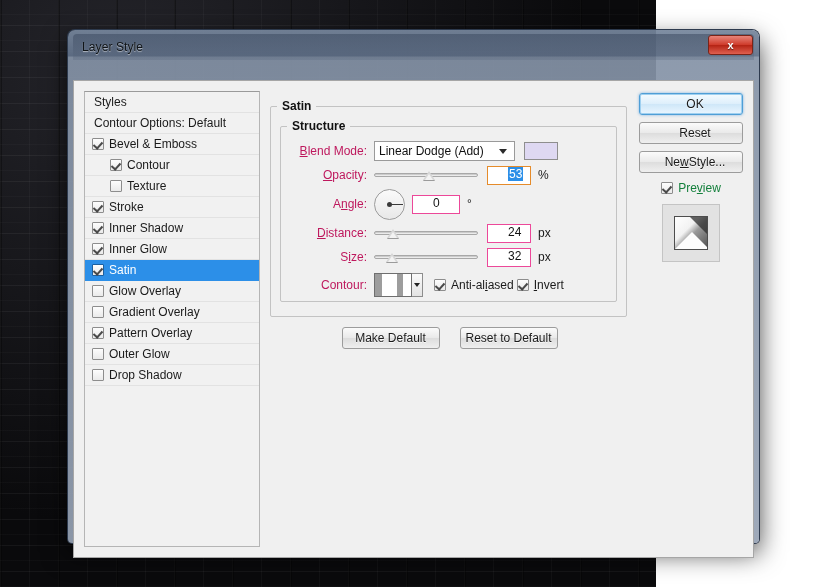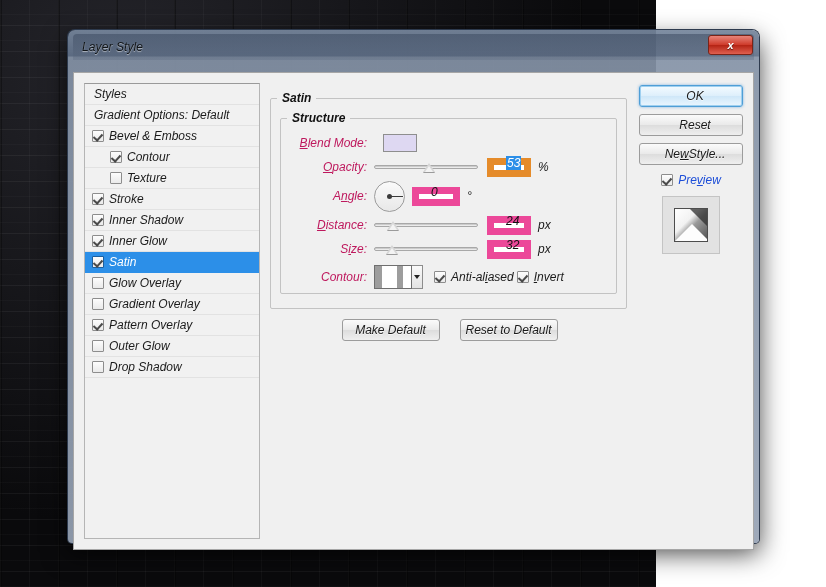--- a/index.html
+++ b/index.html
@@ -26,21 +26,20 @@
       58px 26px,
       58px 26px,
       100% 100%,
       100% 100%;
     background-position:
       0 0,
       0 0,
       29px 13px,
       0 0,
       0 0;
-    font-style: italic;
   }
   #desktop::after {
     content: "";
     position: absolute; inset: 0;
     background-image:
       repeating-linear-gradient(0deg, rgba(255,255,255,0.022) 0 1px, transparent 1px 26px),
       repeating-linear-gradient(90deg, rgba(0,0,0,0.35) 0 2px, transparent 2px 58px);
     pointer-events: none;
   }
 
@@ -80,21 +79,21 @@
     background: linear-gradient(180deg, #e8847a 0%, #cf3c2c 48%, #b52415 52%, #e06050 100%);
     display: flex; align-items: center; justify-content: center;
     color: #fff; font-size: 11px; font-weight: bold;
     text-shadow: 0 1px 1px rgba(0,0,0,0.6);
     cursor: pointer;
   }
 
   
   #client {
     height: 478px;
-    margin-top: 12px;
+    margin-top: 20px;
     background: #f0f0f0;
     border: 1px solid #a6a6a6;
     position: relative;
     display: flex;
     padding: 10px;
     gap: 0;
   }
 
   
   #styles-panel {
@@ -158,21 +157,21 @@
     text-shadow: 0 1px 0 rgba(255,255,255,0.7);
   }
   #side-panel .btn { width: 100%; margin-bottom: 7px; padding-left: 8px; }
   #ok-btn {
     border-color: #4f9ed6;
     box-shadow: 0 0 0 1px #9fd0f0 inset, 0 0 3px rgba(70,150,220,0.65);
     background: linear-gradient(180deg, #f4fbff 0%, #deeffb 48%, #cfe7f8 52%, #eaf6ff 100%);
   }
   #preview-row {
     display: flex; align-items: center; gap: 5px;
-    font-size: 12px; color: #1d4ed8;
+    font-size: 12px; color: #15803d;
     margin: 1px 0 9px 0;
     align-self: center;
     cursor: pointer;
   }
   #thumb-box {
     width: 58px; height: 58px;
     background: #e2e2e2;
     border: 1px solid #c4c4c4;
     display: flex; align-items: center; justify-content: center;
   }
@@ -280,26 +279,26 @@
   .slider .thumb::after {
     content: "";
     position: absolute; left: -4px; top: 3px;
     border-left: 4px solid transparent;
     border-right: 4px solid transparent;
     border-bottom: 6px solid #f3f3f3;
   }
 
   .numbox {
     width: 44px; height: 19px;
-    border: 7px solid #ec4899;
+    border: 1px solid #ec4899;
     background: #ffffff;
     margin-left: 9px;
     font-size: 12px; color: #111;
-    display: flex; align-items: flex-end;
-    padding-left: 12px;
+    display: flex; align-items: flex-start;
+    padding-left: 20px;
     cursor: text;
   }
   .numbox.selected { border-color: #e58b2a; }
   .numbox.selected .val {
     background: #2c8fe8; color: #ffffff;
     padding: 0 1px;
   }
   .unit { font-size: 12px; color: #1a1a1a; margin-left: 7px; }
 
   #angle-dial {
@@ -382,21 +381,21 @@
       </div>
     </div>
 
     <div id="client">
 
       <div id="styles-panel">
         <div class="style-row header">
           <span>Styles</span>
         </div>
         <div class="style-row header">
-          <span>Gradient Options: Default</span>
+          <span>Contour Options: Default</span>
         </div>
 
         <div class="style-row">
           <span class="cbx checked"></span>
           <span class="lbl">Bevel &amp; Emboss</span>
         </div>
         <div class="style-row indent">
           <span class="cbx checked"></span>
           <span class="lbl">Contour</span>
         </div>
@@ -445,20 +444,24 @@
       <div id="main-panel">
 
         <fieldset class="grp" id="satin-group">
           <legend>Satin</legend>
 
           <fieldset class="grp" id="structure-group">
             <legend>Structure</legend>
 
             <div class="field-row">
               <span class="field-label"><u>B</u>lend Mode:</span>
+              <div class="combo-fake">
+                <span>Linear Dodge (Add)</span>
+                <span class="arrow"></span>
+              </div>
               <div id="blend-color-swatch" style="background: rgb(222, 216, 242);"></div>
             </div>
 
             <div class="field-row">
               <span class="field-label"><u>O</u>pacity:</span>
               <div class="slider" id="opacity-slider">
                 <div class="track"></div>
                 <div class="thumb" style="left: 53%;"></div>
               </div>
               <div class="numbox selected">

